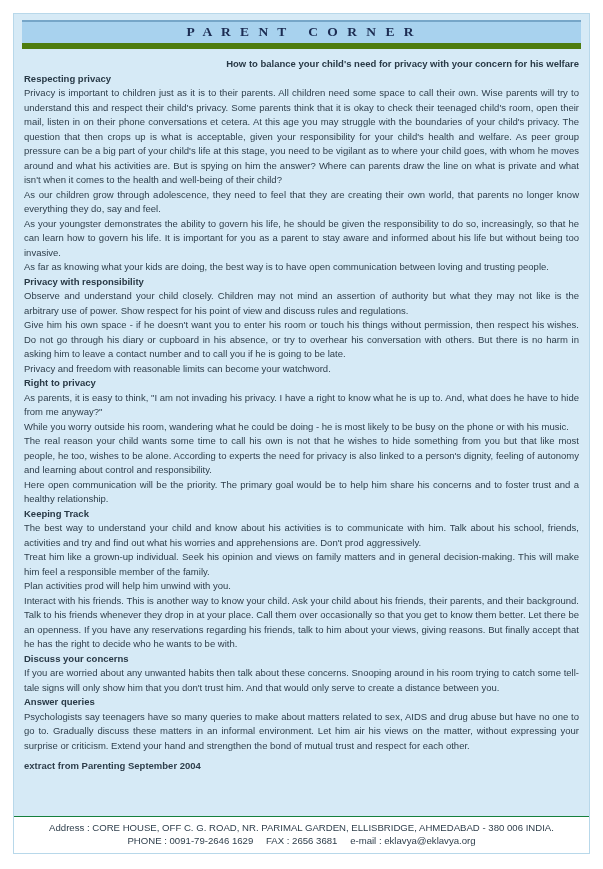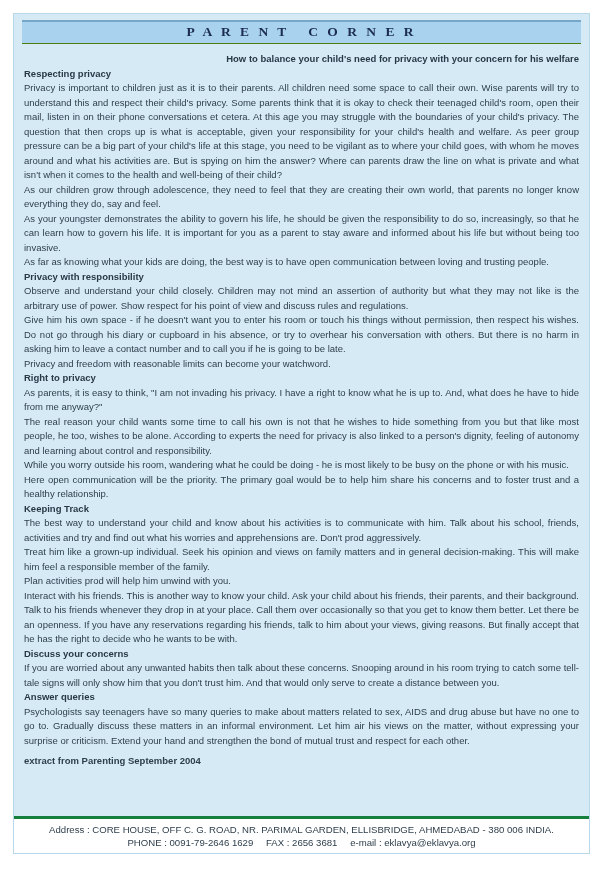--- a/index.html
+++ b/index.html
@@ -20,21 +20,21 @@
   }
   .content {
     flex: 1 1 auto;
     overflow: hidden;
     background: #d6eaf6;
     padding: 6px 8px 4px 8px;
     box-sizing: border-box;
   }
   .band {
     border-top: 2px solid #76a6c8;
-    border-bottom: 1px solid #4d7c0f;
+    border-bottom: 6px solid #4d7c0f;
     background: #a8d2ee;
     text-align: center;
     padding: 2px 0 3px 0;
     margin: 0 0 8px 0;
     font-family: "Liberation Serif", serif;
     font-weight: bold;
     font-size: 13.5px;
     letter-spacing: 3px;
     color: #1c2c52;
     white-space: pre;
@@ -58,21 +58,21 @@
   }
   .credit {
     text-align: center;
     margin-top: 6px !important;
     padding-right: 6px;
     font-weight: bold;
   }
   .footer {
     flex: 0 0 auto;
     background: #ffffff;
-    border-top: 3px solid #15803d;
+    border-top: 1px solid #15803d;
     box-sizing: border-box;
     height: 37px;
     text-align: center;
     padding-top: 5px;
     font-size: 9.6px;
     line-height: 12.8px;
     color: #2e3e4b;
     overflow: hidden;
   }
   .footer .line2 span { display: inline-block; margin: 0 5px; }
@@ -95,22 +95,22 @@
         <p>As your youngster demonstrates the ability to govern his life, he should be given the responsibility to do so, increasingly, so that he can learn how to govern his life. It is important for you as a parent to stay aware and informed about his life but without being too invasive.</p>
         <p>As far as knowing what your kids are doing, the best way is to have open communication between loving and trusting people.</p>
 
         <p class="heading">Privacy with responsibility</p>
         <p>Observe and understand your child closely. Children may not mind an assertion of authority but what they may not like is the arbitrary use of power. Show respect for his point of view and discuss rules and regulations.</p>
         <p>Give him his own space - if he doesn't want you to enter his room or touch his things without permission, then respect his wishes. Do not go through his diary or cupboard in his absence, or try to overhear his conversation with others. But there is no harm in asking him to leave a contact number and to call you if he is going to be late.</p>
         <p>Privacy and freedom with reasonable limits can become your watchword.</p>
 
         <p class="heading">Right to privacy</p>
         <p>As parents, it is easy to think, "I am not invading his privacy. I have a right to know what he is up to. And, what does he have to hide from me anyway?"</p>
+        <p>While you worry outside his room, wandering what he could be doing - he is most likely to be busy on the phone or with his music.</p>
         <p>The real reason your child wants some time to call his own is not that he wishes to hide something from you but that like most people, he too, wishes to be alone. According to experts the need for privacy is also linked to a person's dignity, feeling of autonomy and learning about control and responsibility.</p>
-        <p>While you worry outside his room, wandering what he could be doing - he is most likely to be busy on the phone or with his music.</p>
         <p>Here open communication will be the priority. The primary goal would be to help him share his concerns and to foster trust and a healthy relationship.</p>
 
         <p class="heading">Keeping Track</p>
         <p>The best way to understand your child and know about his activities is to communicate with him. Talk about his school, friends, activities and try and find out what his worries and apprehensions are. Don't prod aggressively.</p>
         <p>Treat him like a grown-up individual. Seek his opinion and views on family matters and in general decision-making. This will make him feel a responsible member of the family.</p>
         <p>Plan activities prod will help him unwind with you.</p>
         <p>Interact with his friends. This is another way to know your child. Ask your child about his friends, their parents, and their background. Talk to his friends whenever they drop in at your place. Call them over occasionally so that you get to know them better. Let there be an openness. If you have any reservations regarding his friends, talk to him about your views, giving reasons. But finally accept that he has the right to decide who he wants to be with.</p>
 
         <p class="heading">Discuss your concerns</p>
         <p>If you are worried about any unwanted habits then talk about these concerns. Snooping around in his room trying to catch some tell-tale signs will only show him that you don't trust him. And that would only serve to create a distance between you.</p>

